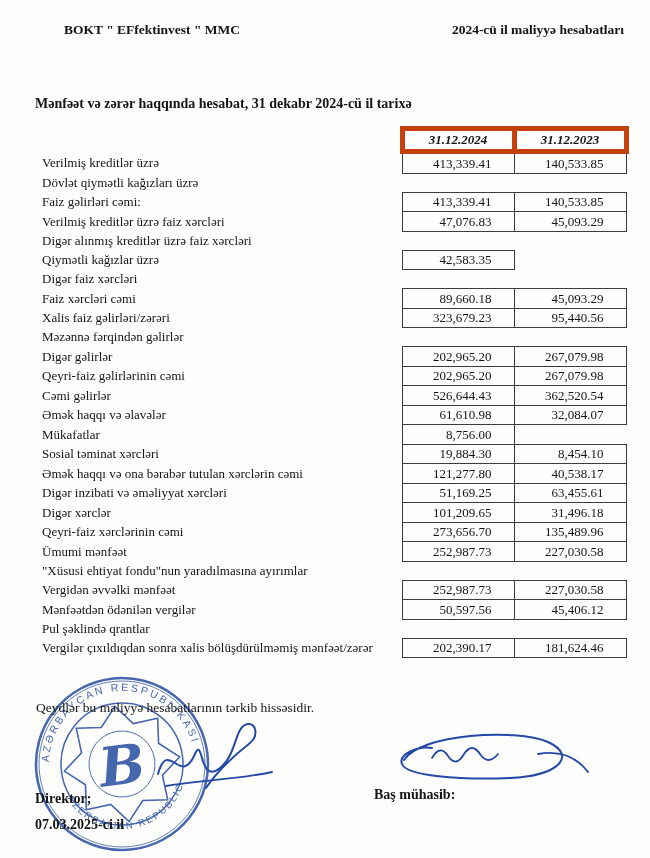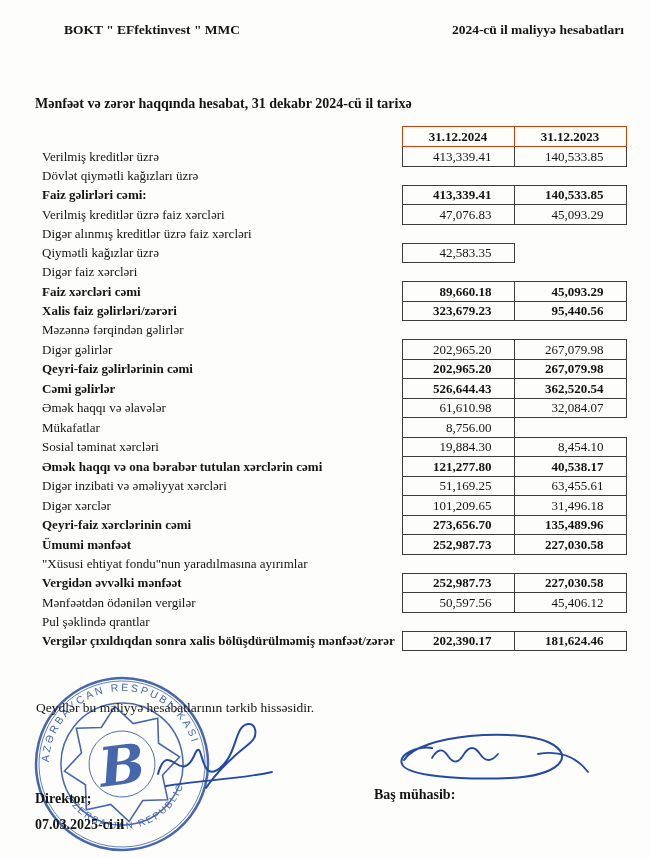--- a/index.html
+++ b/index.html
@@ -33,32 +33,33 @@
     position: absolute;
     top: 126px; left: 35px;
     width: 591px;
     border-collapse: collapse;
     font-size: 13px;
     table-layout: fixed;
   }
   table.pl col.c-label { width: 367px; }
   table.pl col.c-val   { width: 112px; }
   th.date {
-    border: 1px solid #c2410c;
+    border: 5px solid #c2410c;
     font-weight: bold;
     text-align: center;
     height: 20px;
     padding: 1px 4px;
+    font-style: italic;
   }
   th.spacer { border: none; }
   td { padding: 1.5px 6px 1px 6px; height: 19px; vertical-align: middle; }
   td.label { text-align: left; padding-left: 7px; }
   td.val { text-align: right; padding-right: 22px; }
   td.val.filled { border: 1px solid #3c3c3c; }
-  tr.bold td { font-weight: bold; }
+  tr.bold td { font-weight: normal; }
 
   .footer-note {
     position: absolute;
     top: 684px; left: 36px;
     font-size: 13.5px;
     z-index: 4;
     margin-top: 16px;
   }
   .stamp-wrap {
     position: absolute;

